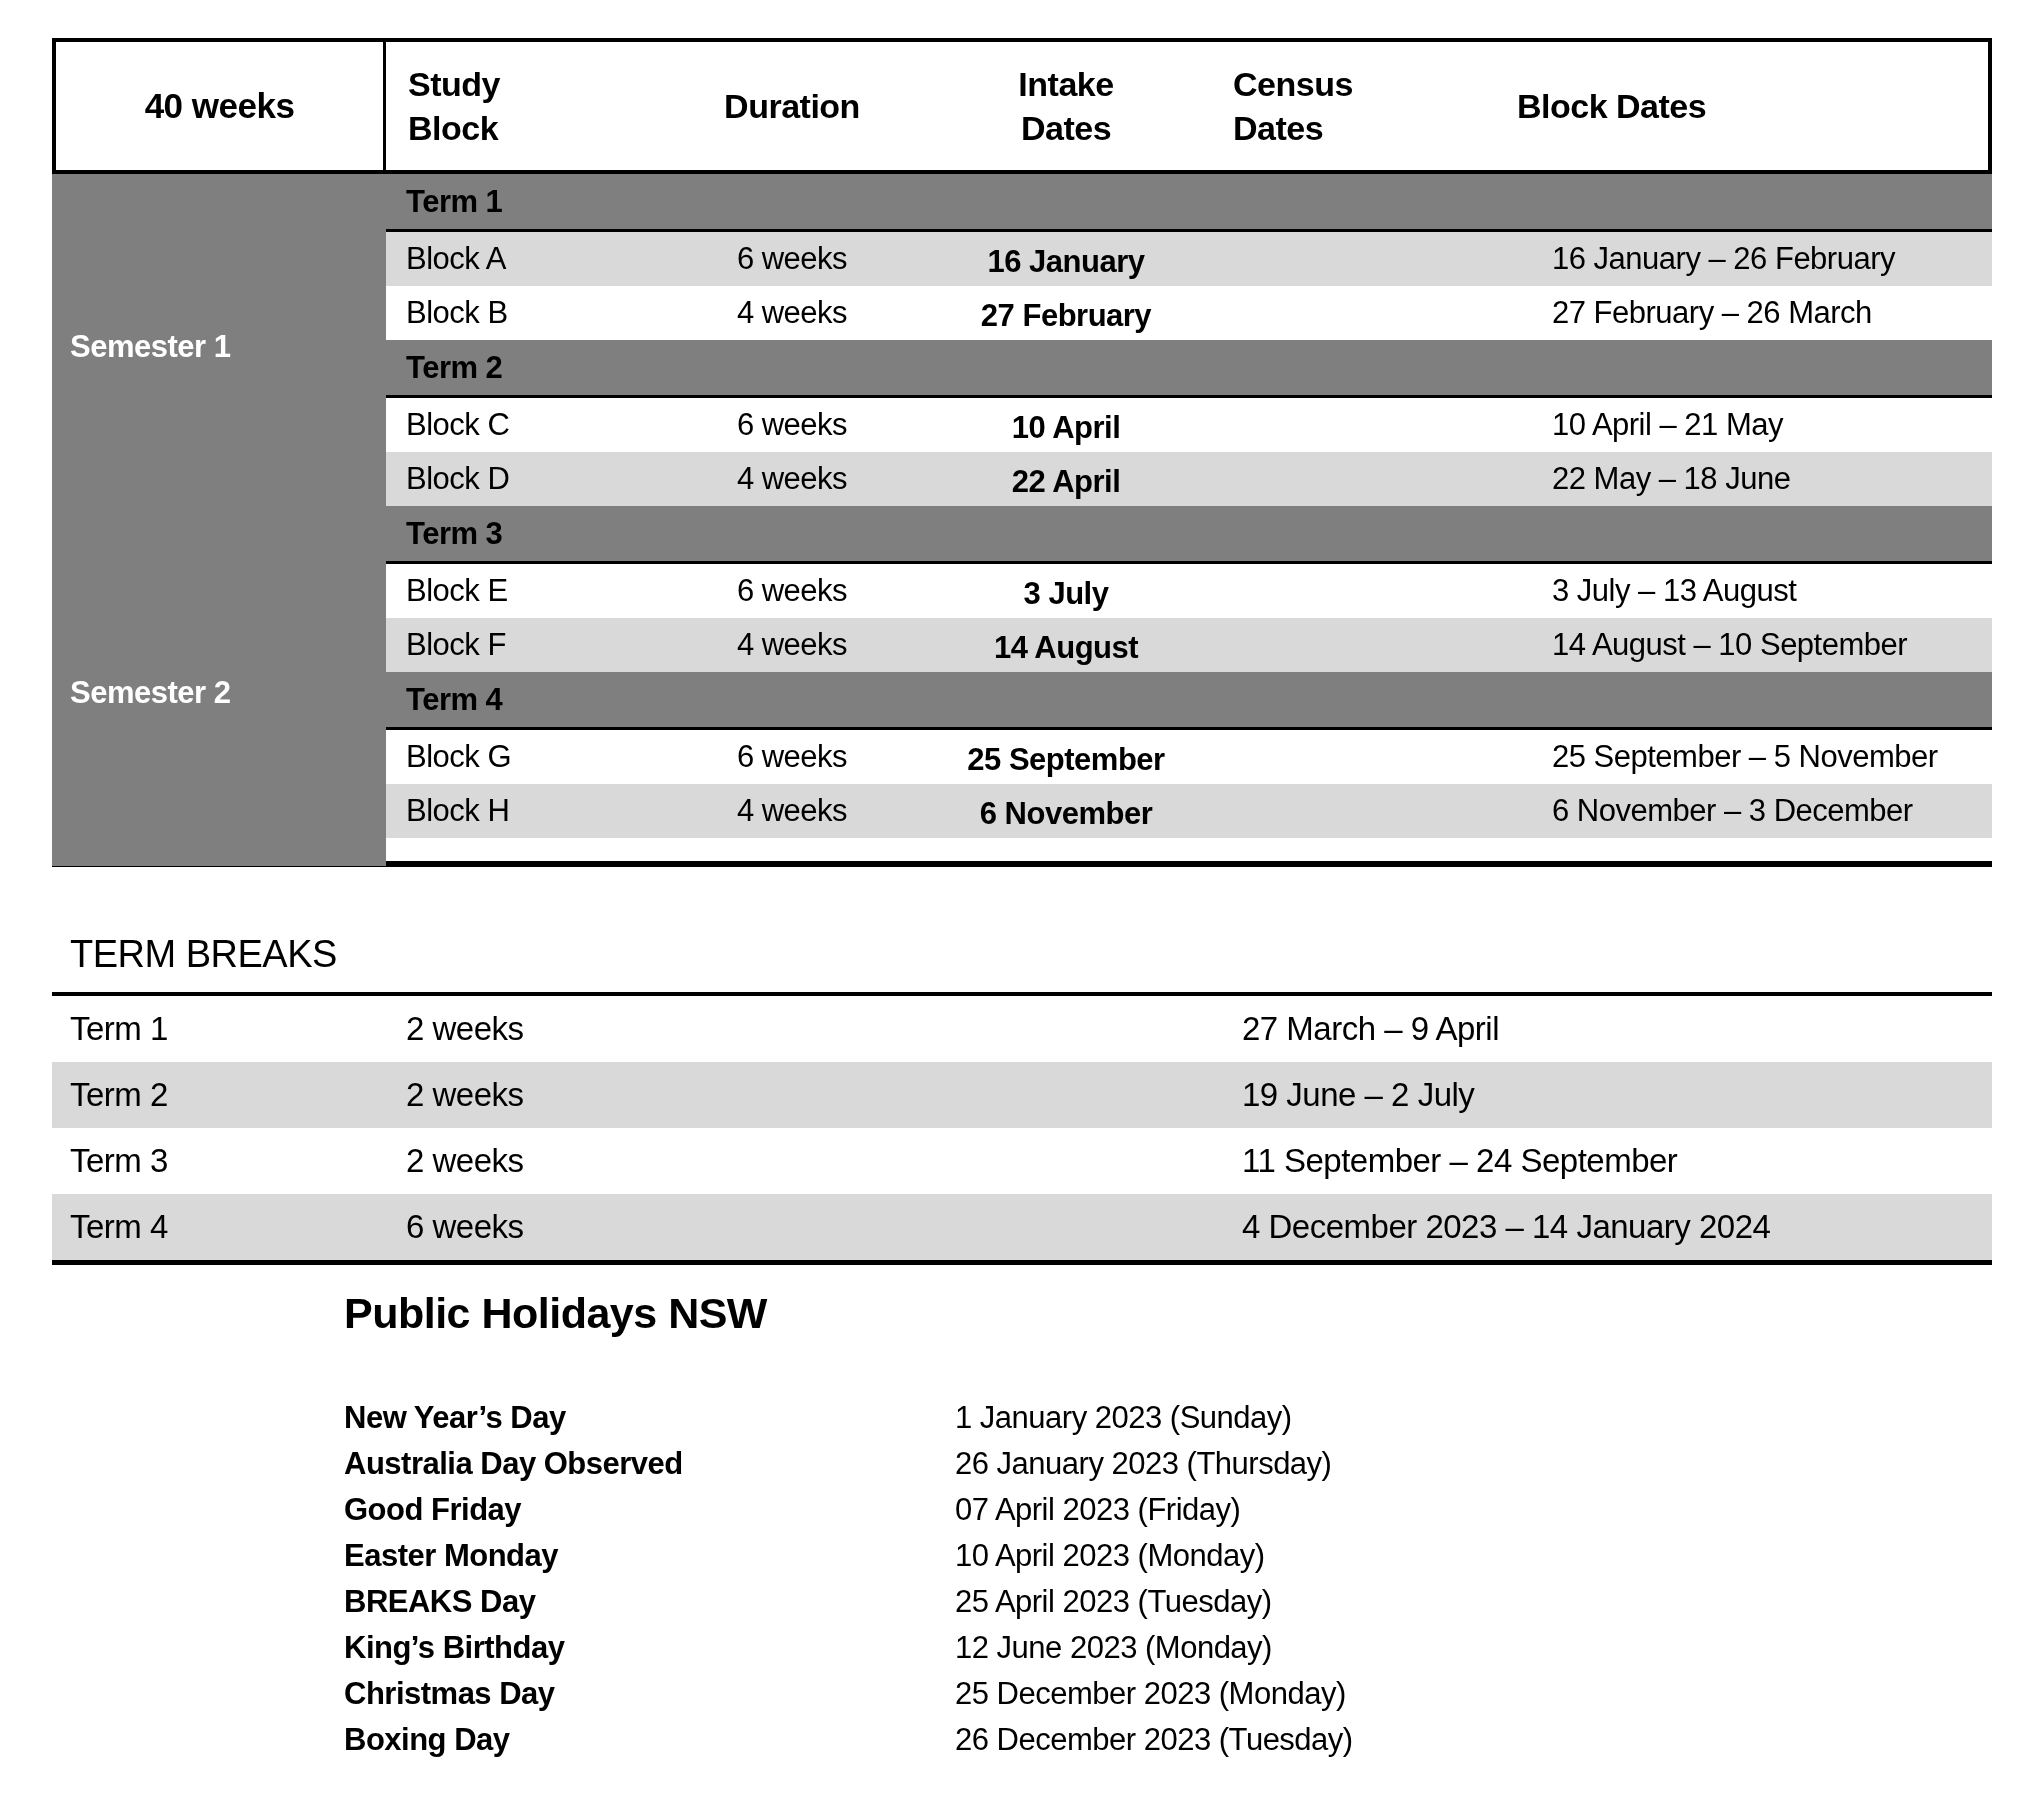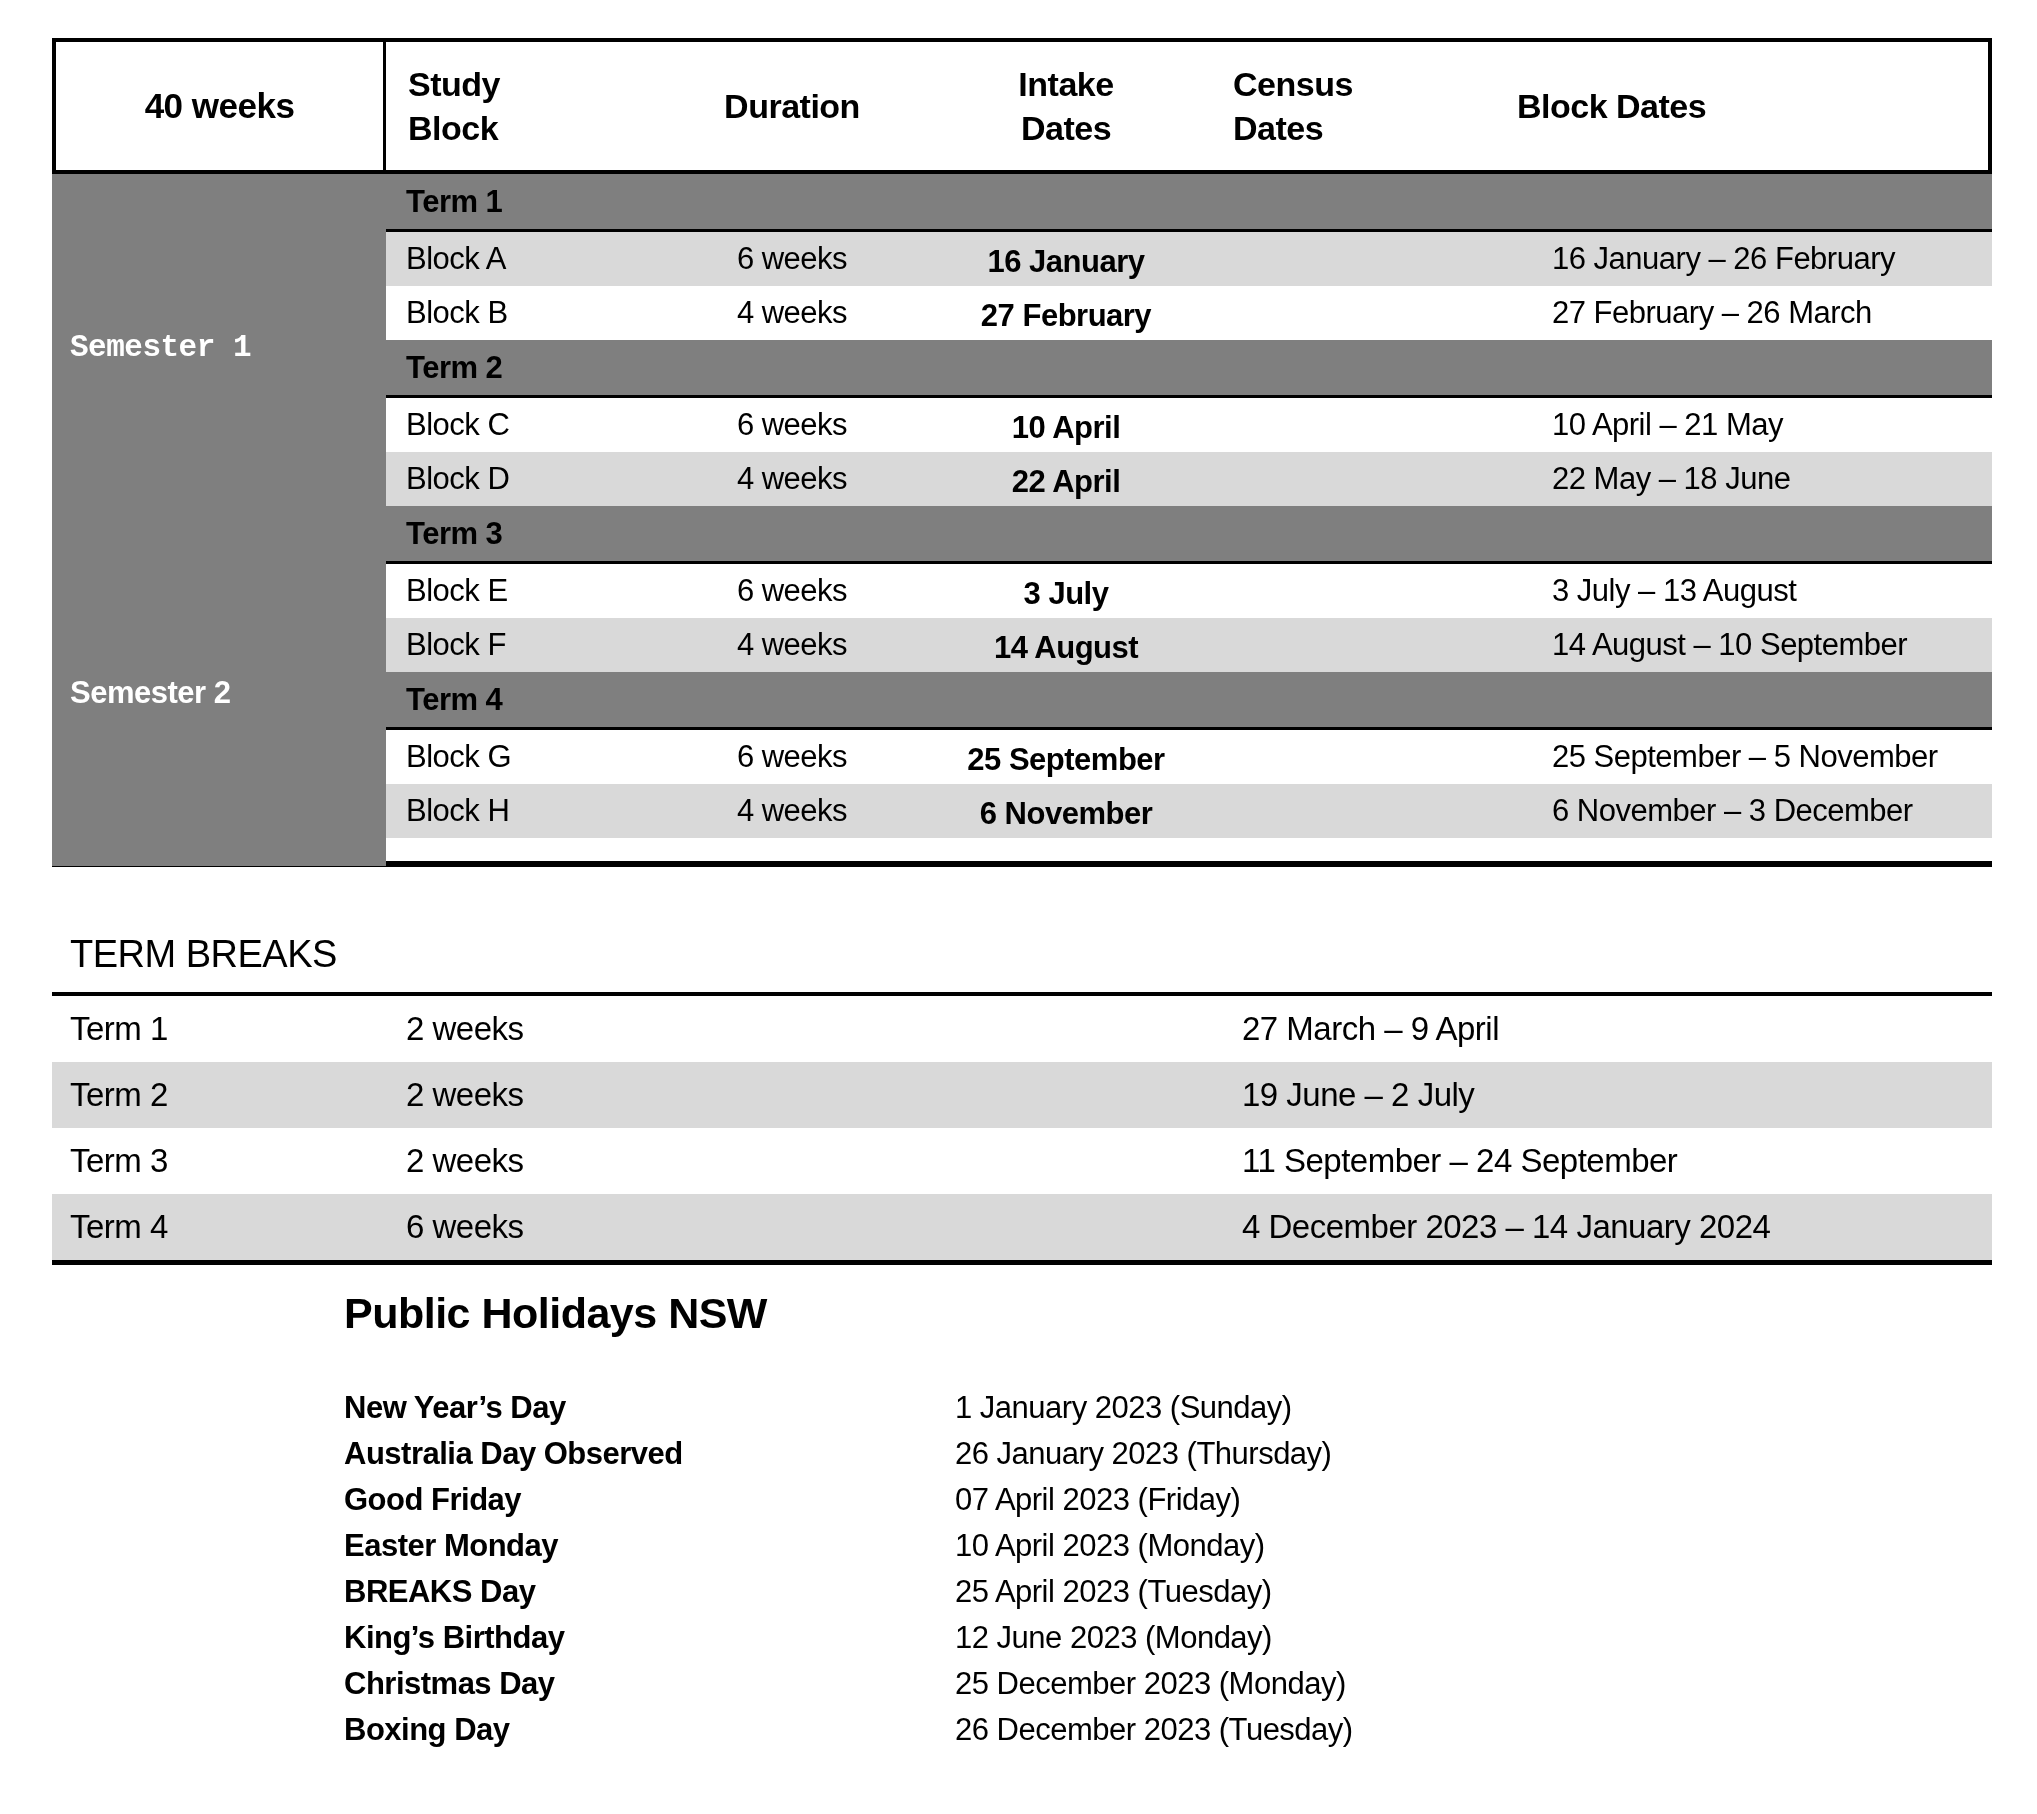--- a/index.html
+++ b/index.html
@@ -66,21 +66,21 @@
     left: 0;
     width: 334px;
     background: var(--dark-gray);
     color: #ffffff;
     font-weight: bold;
     font-size: 31px;
     display: flex;
     align-items: center;
     padding-left: 18px;
   }
-  .sem-1 { top: 0;     height: 346px; font-family: Liberation Mono, monospace; }
+  .sem-1 { top: 0;     height: 346px; }
   .sem-2 { top: 346px; height: 346px; }
 
   .rows { margin-left: 334px; }
   .term-row {
     height: 58px;
     background: var(--dark-gray);
     border-bottom: 3px solid var(--line);
     display: flex;
     align-items: center;
     padding-left: 20px;
@@ -139,21 +139,21 @@
     top: 1289px;
   }
   .ph-title {
     font-size: 43px;
     font-weight: bold;
     margin-bottom: 52px;
   }
   .ph-row {
     display: flex;
     height: 46px;
-    align-items: flex-start;
+    align-items: flex-end;
     font-size: 31px;
   }
   .ph-name { width: 611px; font-weight: bold; }
 </style>
 </head>
 <body>
 
 <div class="cal-table">
 
   <div class="cal-header">

